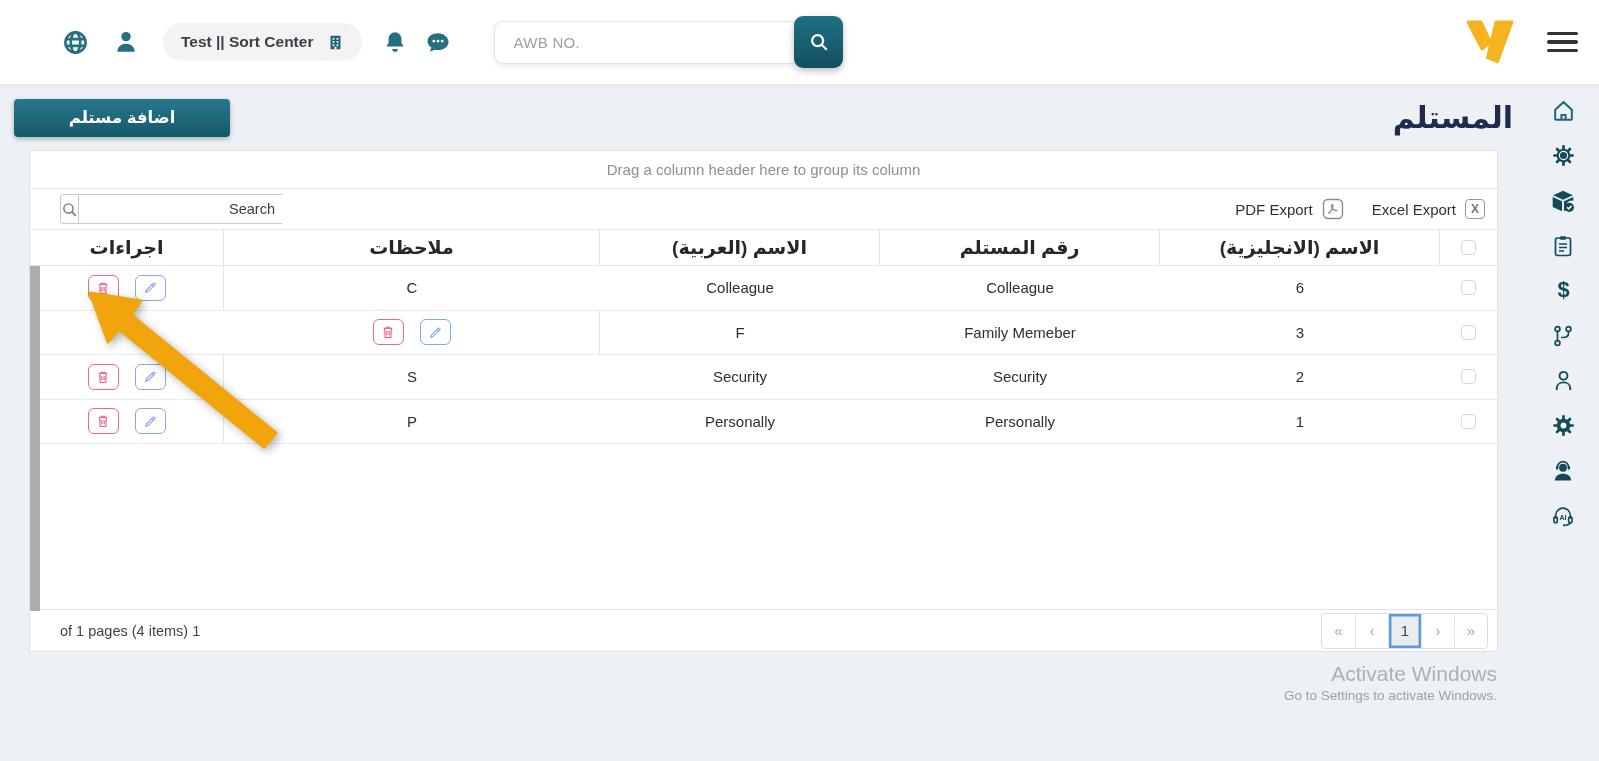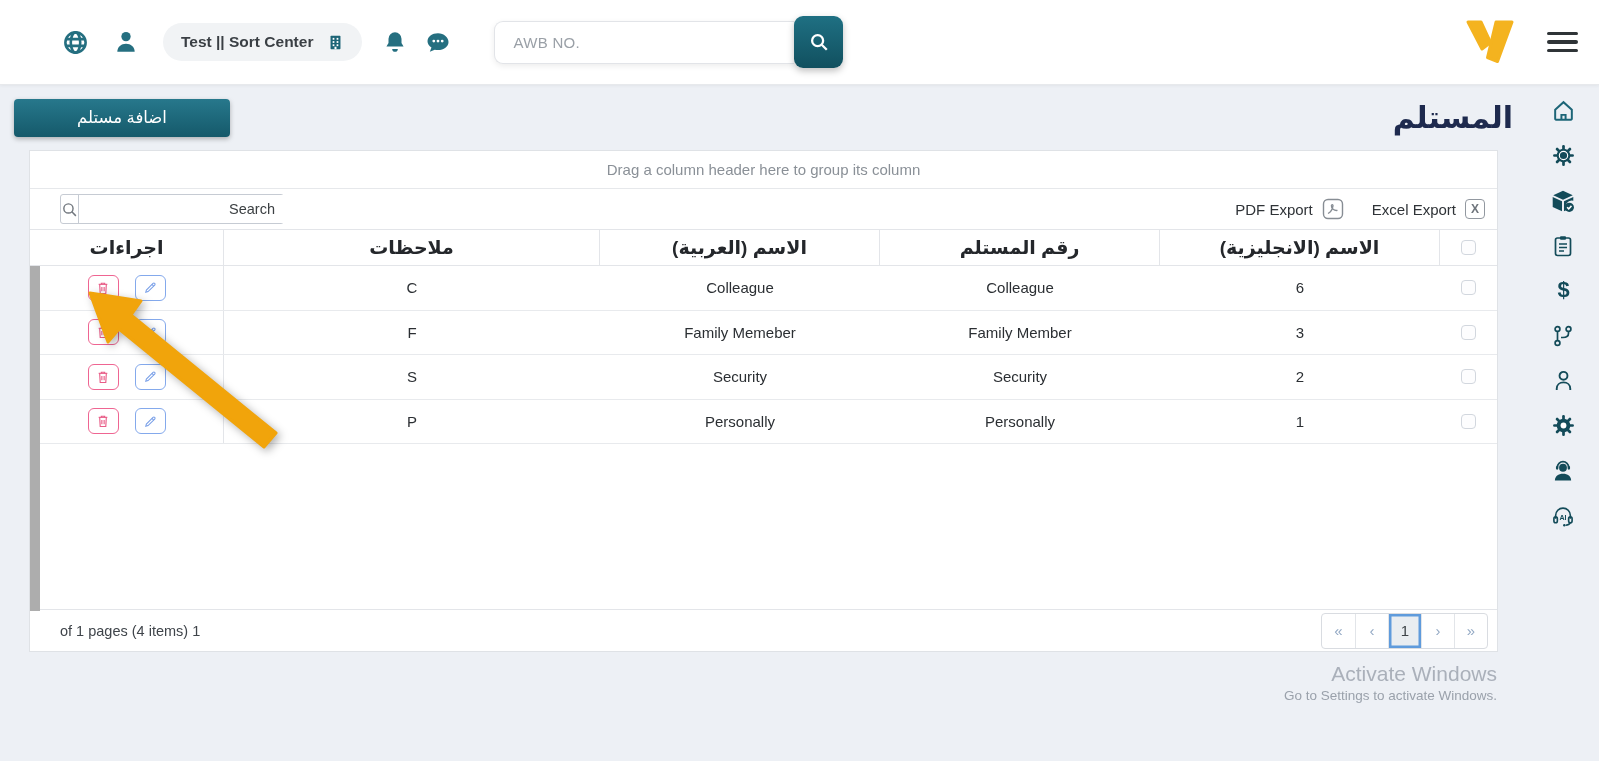--- a/index.html
+++ b/index.html
@@ -24,21 +24,21 @@
 
   
   .layout { display:flex; height:676px; }
   .content { flex:1; position:relative; }
   .sidebar { width:72px; display:flex; flex-direction:column; align-items:center; padding-top:13px; gap:20px; }
   .side-item { width:30px; height:25px; display:flex; align-items:center; justify-content:center; }
 
   
   .page-header { height:65px; display:flex; align-items:center; justify-content:space-between; padding:0 14px; }
   .page-title { font-size:30px; font-weight:700; color:#1e2a4e; direction:rtl; }
-  .add-btn { width:216px; height:38px; border-radius:4px; background:linear-gradient(180deg,#27788c,#15596a); color:#fff; font-weight:400; font-size:16.5px; box-shadow:0 2px 5px rgba(0,0,0,.28); }
+  .add-btn { width:216px; height:38px; border-radius:4px; background:linear-gradient(180deg,#27788c,#15596a); color:#fff; font-weight:700; font-size:16.5px; box-shadow:0 2px 5px rgba(0,0,0,.28); }
 
   
   .card { margin-left:29px; width:1469px; height:502px; background:#fff; border:1px solid #dfe2e6; display:flex; flex-direction:column; position:relative; }
   .group-panel { height:38px; border-bottom:1px solid #e6e8eb; display:flex; align-items:center; justify-content:center; color:#8a9097; font-size:15px; }
   .toolbar { height:40px; display:flex; align-items:center; justify-content:space-between; padding:0 12px 0 30px;gap:24px; }
   .search-box { width:224px; height:30px; border:1px solid #c6cbd3; border-radius:3px; display:flex; background:#fff; }
   .search-icon-cell { width:34px; border-right:1px solid #c6cbd3; display:flex; align-items:center; justify-content:center; }
   .grid-search { flex:1; border:none; text-align:right; padding:0 9px; font-size:14.5px; }
   .grid-search::placeholder { color:#3c4043; }
   .exports { display:flex; align-items:center; gap:28px; }
@@ -226,21 +226,20 @@
                   </svg>
       </button>
     </div>
   </div>
 
   <div class="trow">
     <div class="td">
                 <span class="cb"></span>
               </div>
     <div class="td">3</div>
-    <div class="td">Family Member</div>
     <div class="td">Family Memeber</div>
     <div class="td">F</div>
     <div class="td td-actions">
       <button class="act del">
         <svg width="16" height="16" viewBox="0 0 24 24" fill="none" stroke="#e85c87" stroke-width="1.7">
                     <path d="M5.5 6.5h13"></path>
                     <path d="M9.5 6.5V4.8h5v1.7"></path>
                     <path d="M7 6.5l.8 13.7h8.4L17 6.5"></path>
                     <path d="M10.3 10.5v6.5M13.7 10.5v6.5"></path>
                   </svg>

